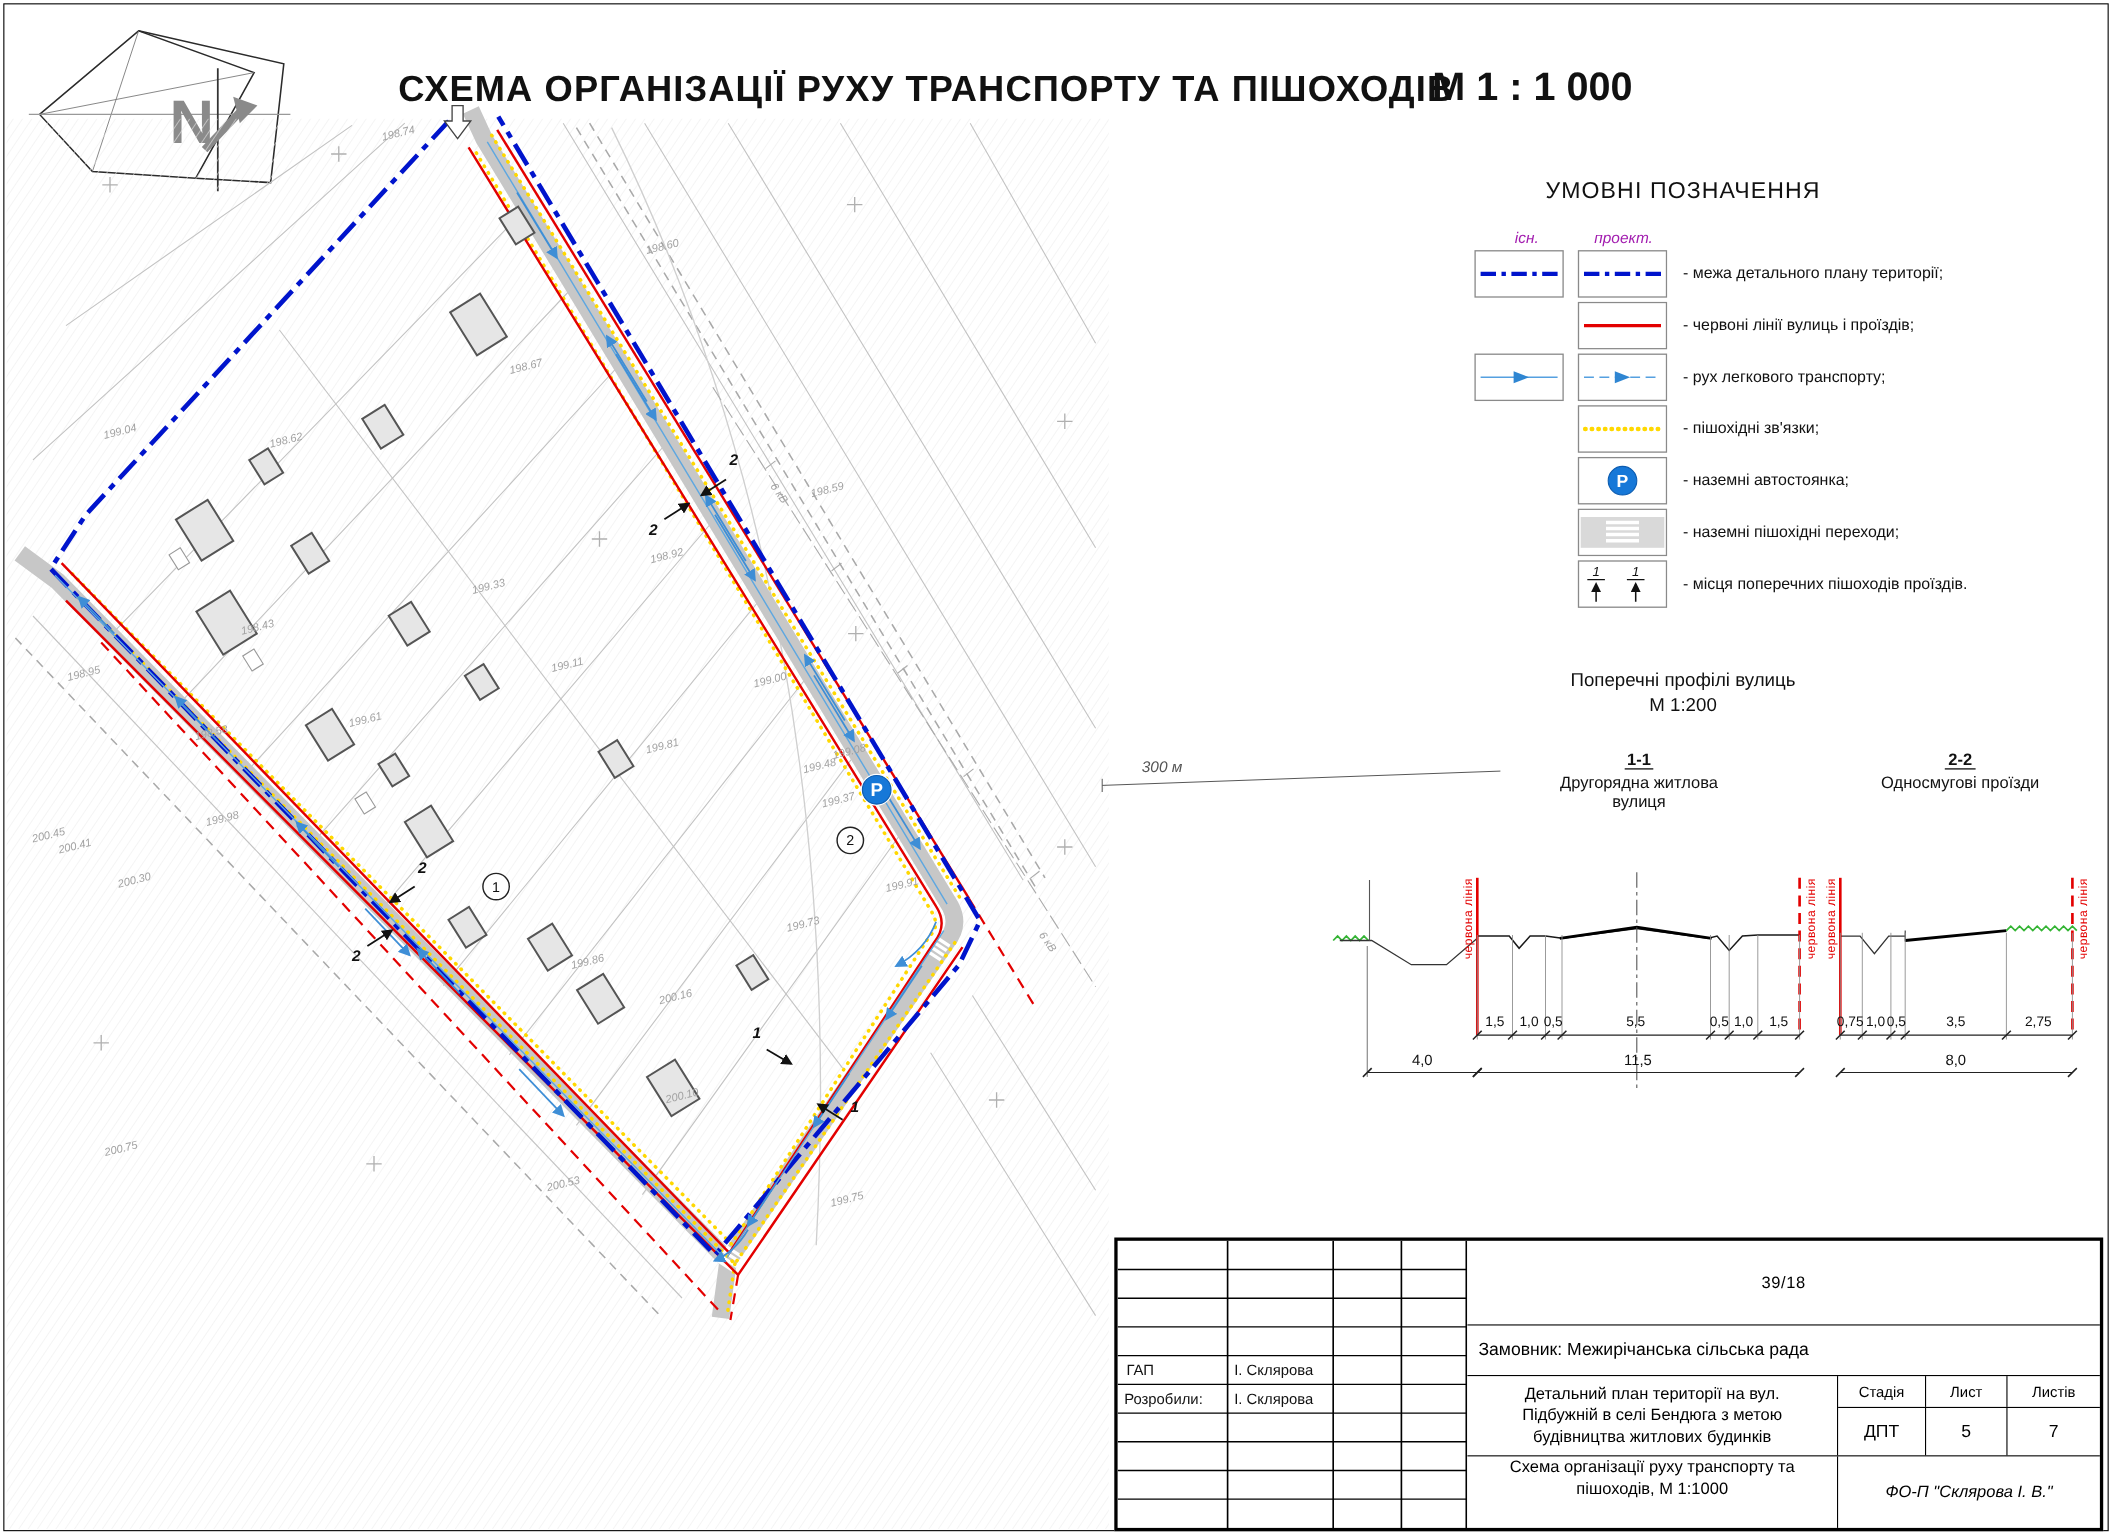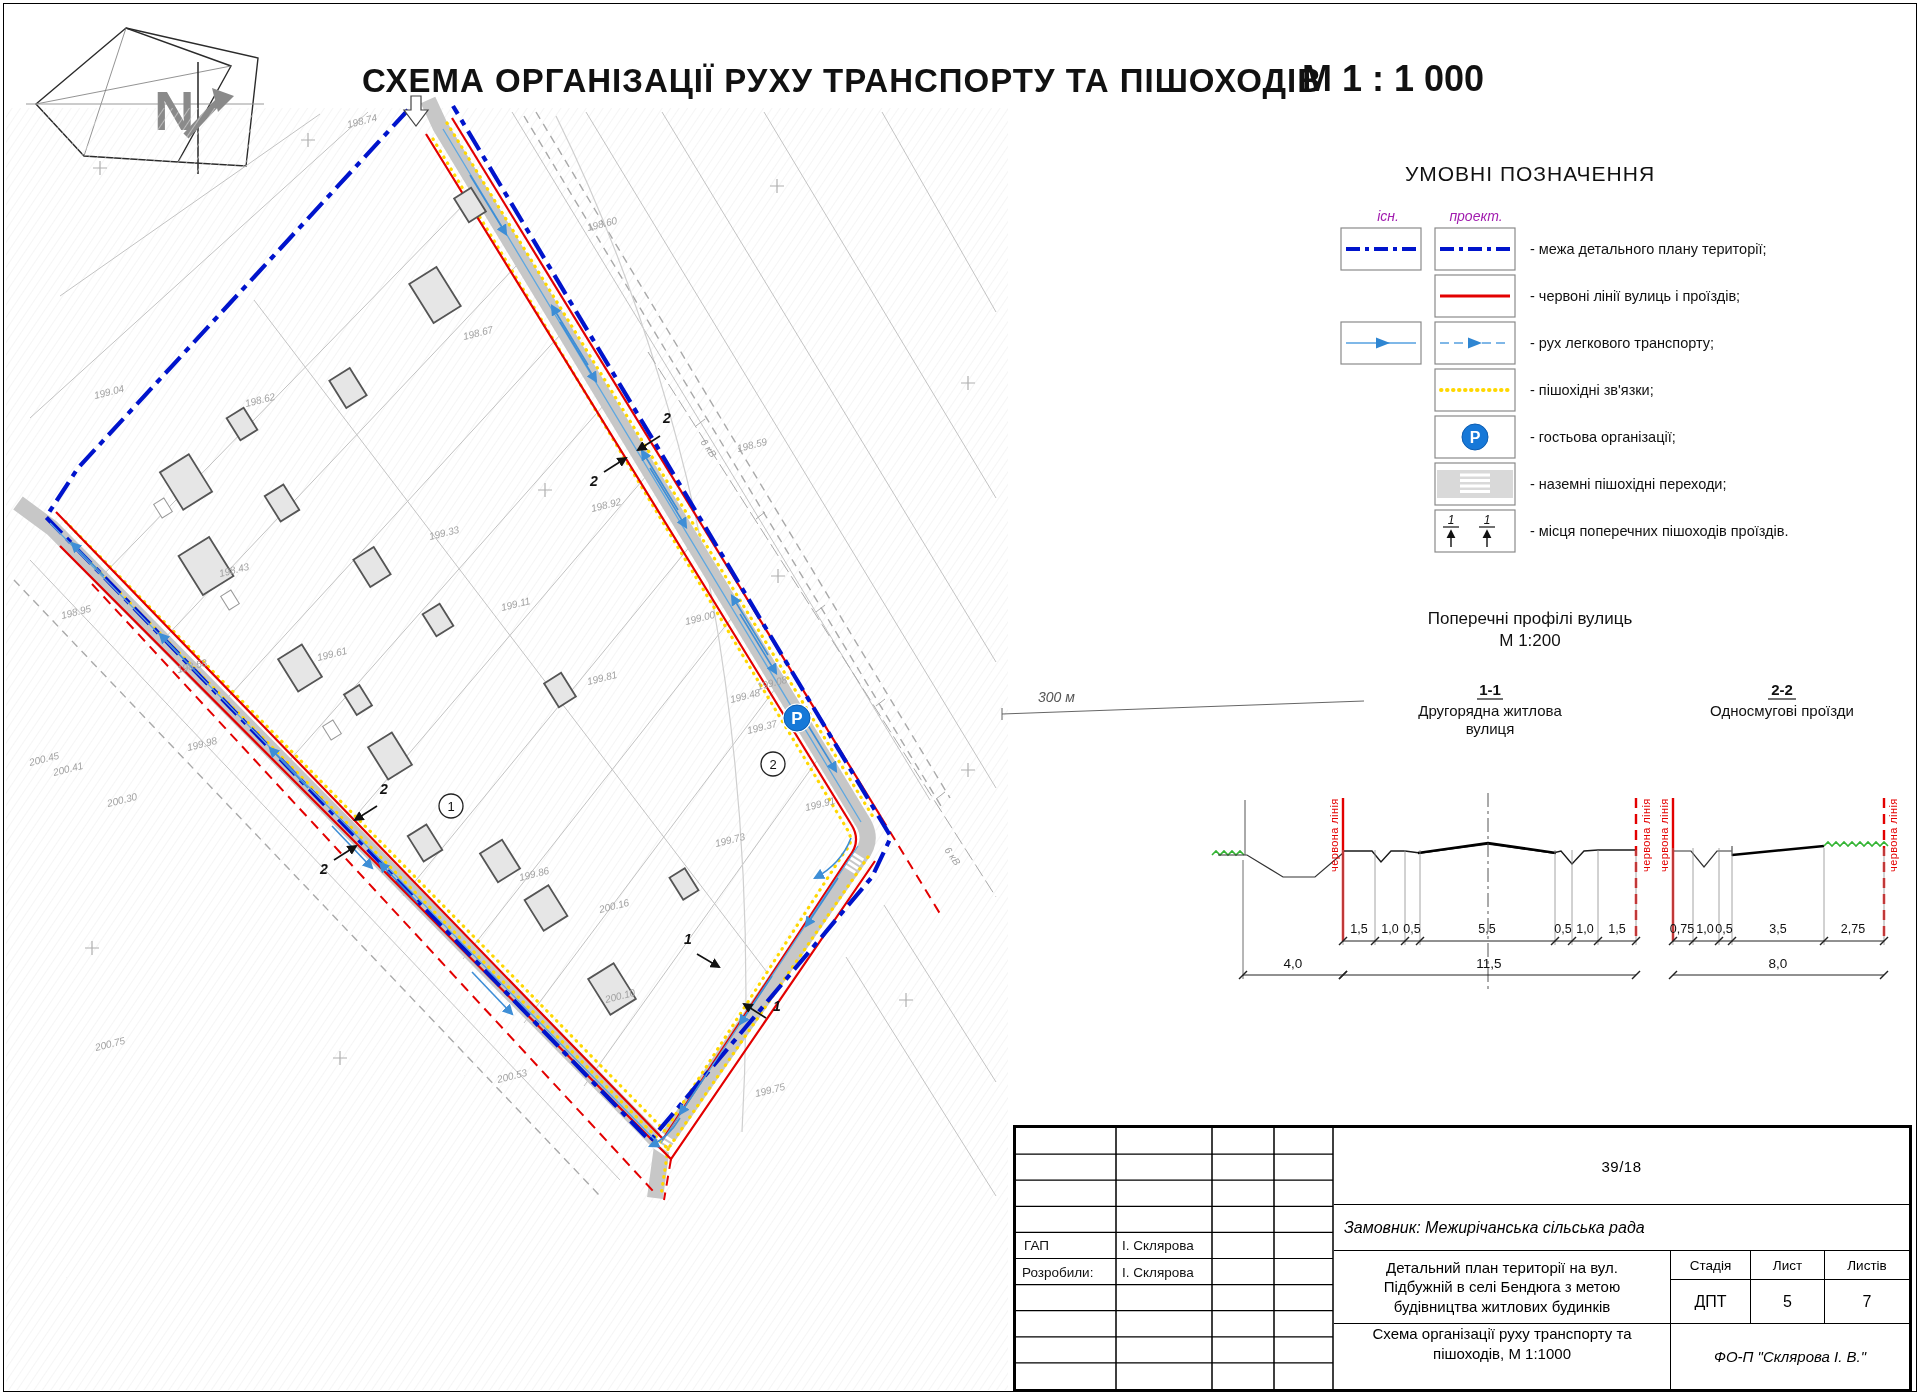--- a/index.html
+++ b/index.html
@@ -34,21 +34,21 @@
   .surfb{stroke:#000;stroke-width:2.6;fill:none;}
   .green{stroke:#35b535;stroke-width:1.6;fill:none;}
   .cl{stroke:#555;stroke-width:1;stroke-dasharray:14 4 3 4;}
   .ptitle{font-size:15px;fill:#111;text-anchor:middle;}
   .pcode{font-size:15px;font-weight:bold;fill:#111;text-anchor:middle;}
   .phead{font-size:17px;fill:#111;text-anchor:middle;}
   
   #tblock{left:1013px;top:1125px;width:899px;height:267px;background:#fff;border:3px solid #000;box-sizing:border-box;}
   #tb-right{position:absolute;left:318px;top:0;width:575px;height:261px;}
   .tb-rowA{height:77px;border-bottom:1.5px solid #000;display:flex;align-items:center;justify-content:center;font-size:15px;letter-spacing:0.5px;box-sizing:border-box;}
-  .tb-rowB{height:46px;border-bottom:1.5px solid #000;display:flex;align-items:center;padding-left:10px;font-size:16px;box-sizing:border-box;font-style:italic;}
+  .tb-rowB{height:46px;border-bottom:1.5px solid #000;display:flex;align-items:center;padding-left:10px;font-size:16px;box-sizing:border-box;}
   .tb-rowC{height:73px;border-bottom:1.5px solid #000;display:flex;box-sizing:border-box;}
   .tb-rowD{height:65px;display:flex;box-sizing:border-box;}
   .pname{width:337px;border-right:1.5px solid #000;display:flex;flex-direction:column;align-items:center;justify-content:center;font-size:15px;line-height:1.3;text-align:right;box-sizing:border-box;}
   .sub{flex:1;display:flex;flex-direction:column;}
   .subhead{height:29px;border-bottom:1.5px solid #000;display:flex;box-sizing:border-box;}
   .subhead div{display:flex;align-items:center;justify-content:center;font-size:13.5px;box-sizing:border-box;}
   .subval{flex:1;display:flex;}
   .subval div{display:flex;align-items:center;justify-content:center;font-size:16px;box-sizing:border-box;}
   .c1{width:80px;border-right:1.5px solid #000;}
   .c2{width:74px;border-right:1.5px solid #000;}
@@ -319,21 +319,21 @@
       </svg>
       <div class="llab">- пішохідні зв'язки;</div>
     </div>
 
     <div class="lrow">
       <svg class="sw" width="176" height="44" viewBox="0 0 176 44">
         <rect class="box" x="95" y="1" width="80" height="42"></rect>
         <circle cx="135" cy="22" r="13" fill="#1678d8" stroke="#0c5cb0" stroke-width="1"></circle>
         <text x="135" y="28" font-size="16" font-weight="bold" fill="#fff" text-anchor="middle">P</text>
       </svg>
-      <div class="llab">- гостьова організації;</div>
+      <div class="llab">- наземні автостоянка;</div>
     </div>
 
     <div class="lrow">
       <svg class="sw" width="176" height="44" viewBox="0 0 176 44">
         <rect class="box" x="95" y="1" width="80" height="42"></rect>
         <rect x="97" y="8" width="76" height="28" fill="#d9d9d9"></rect>
         <path d="M120,13 H150 M120,18.5 H150 M120,24 H150 M120,29.5 H150" stroke="#fff" stroke-width="3.2"></path>
       </svg>
       <div class="llab">- наземні пішохідні переходи;</div>
     </div>

